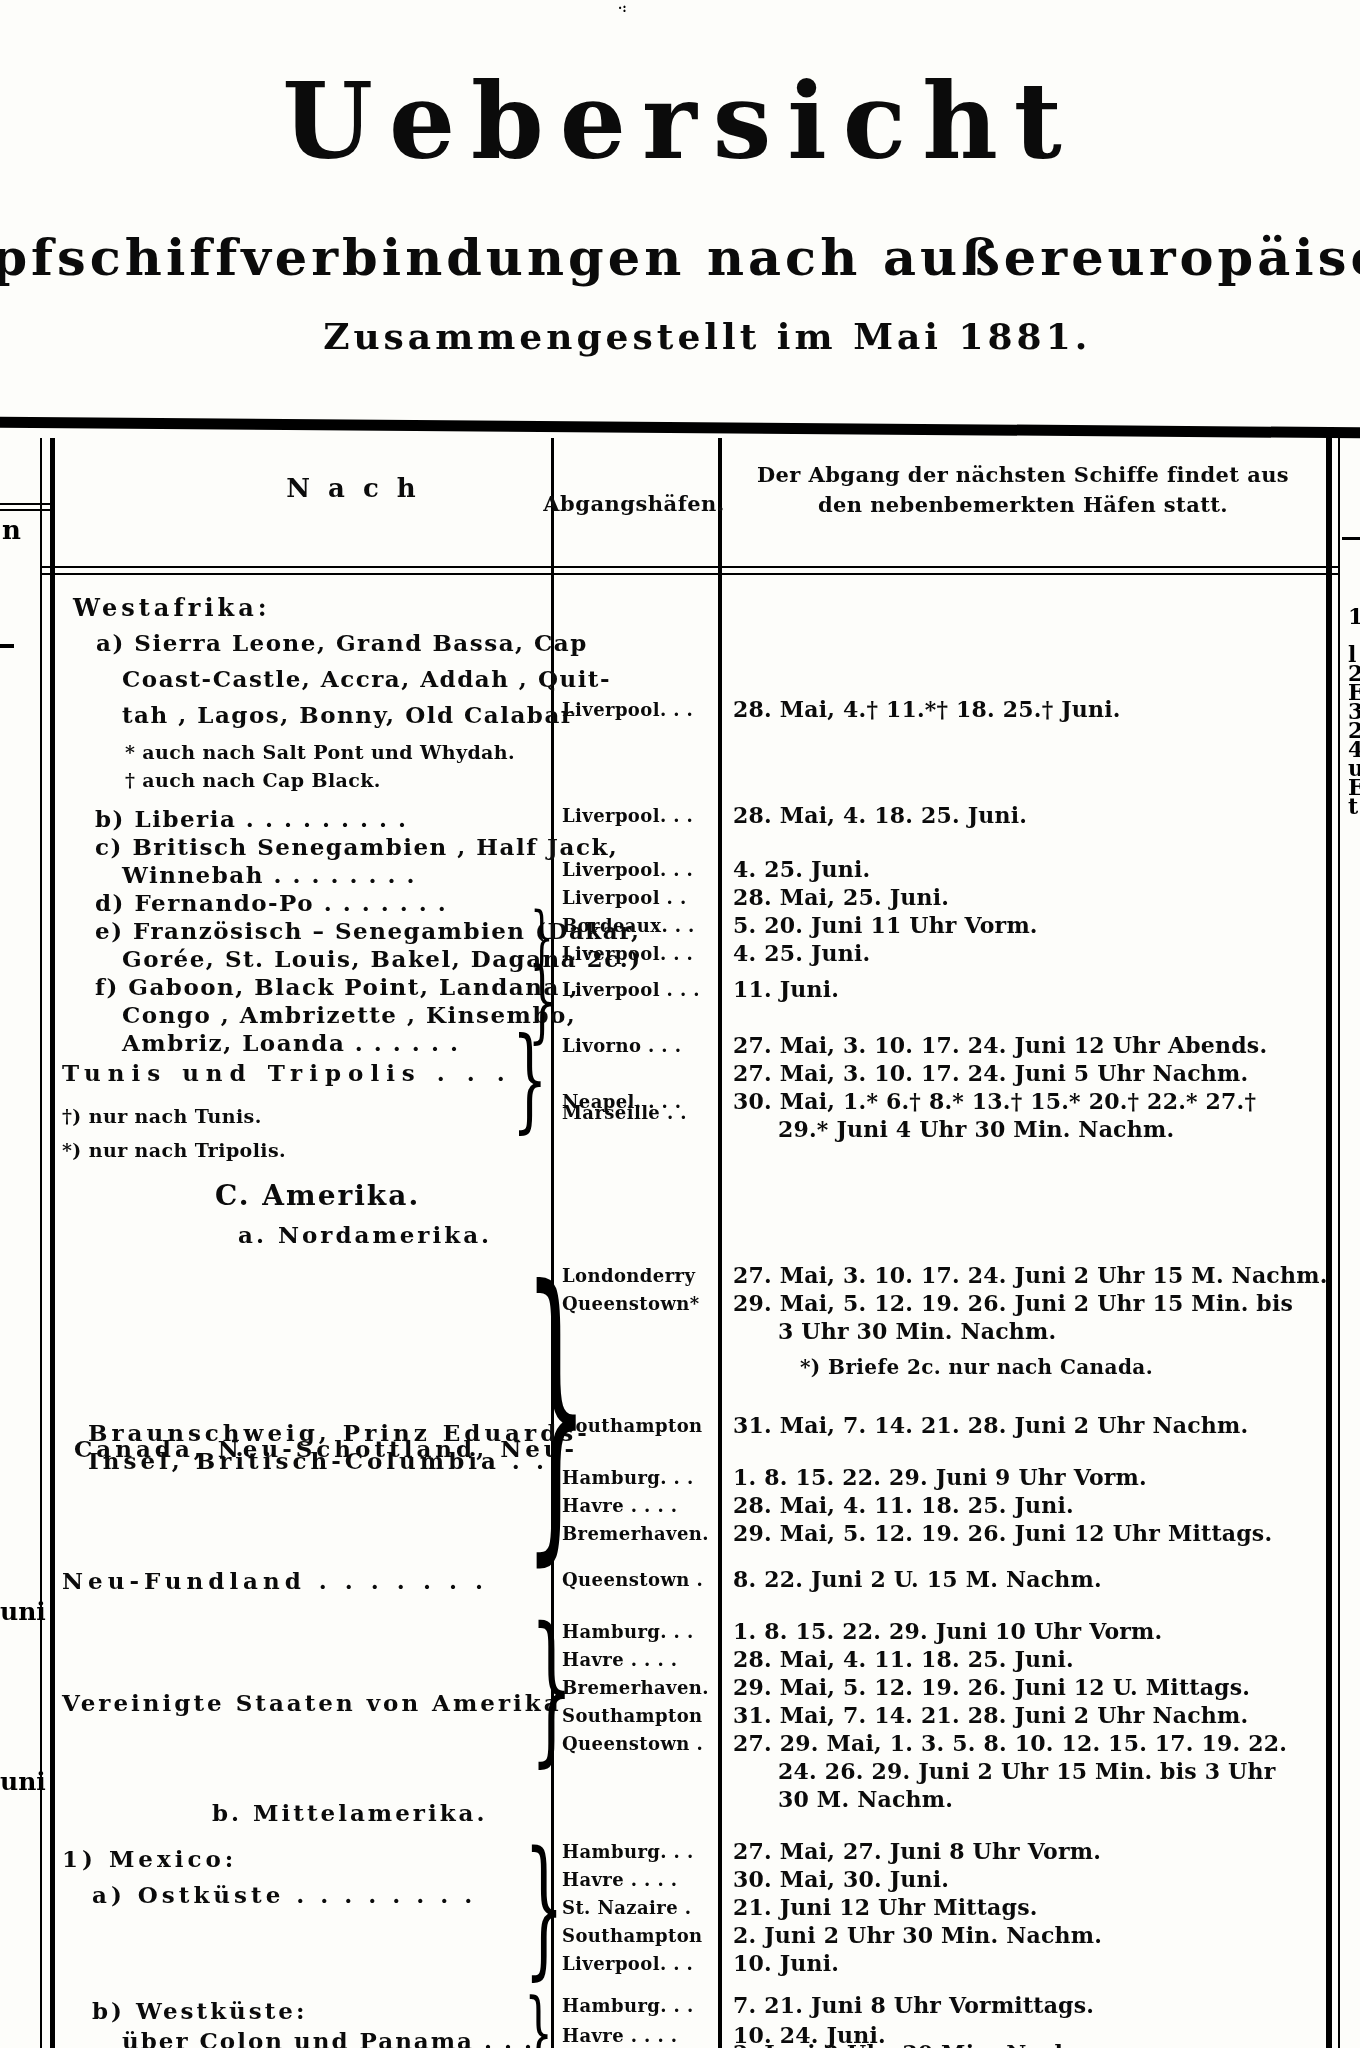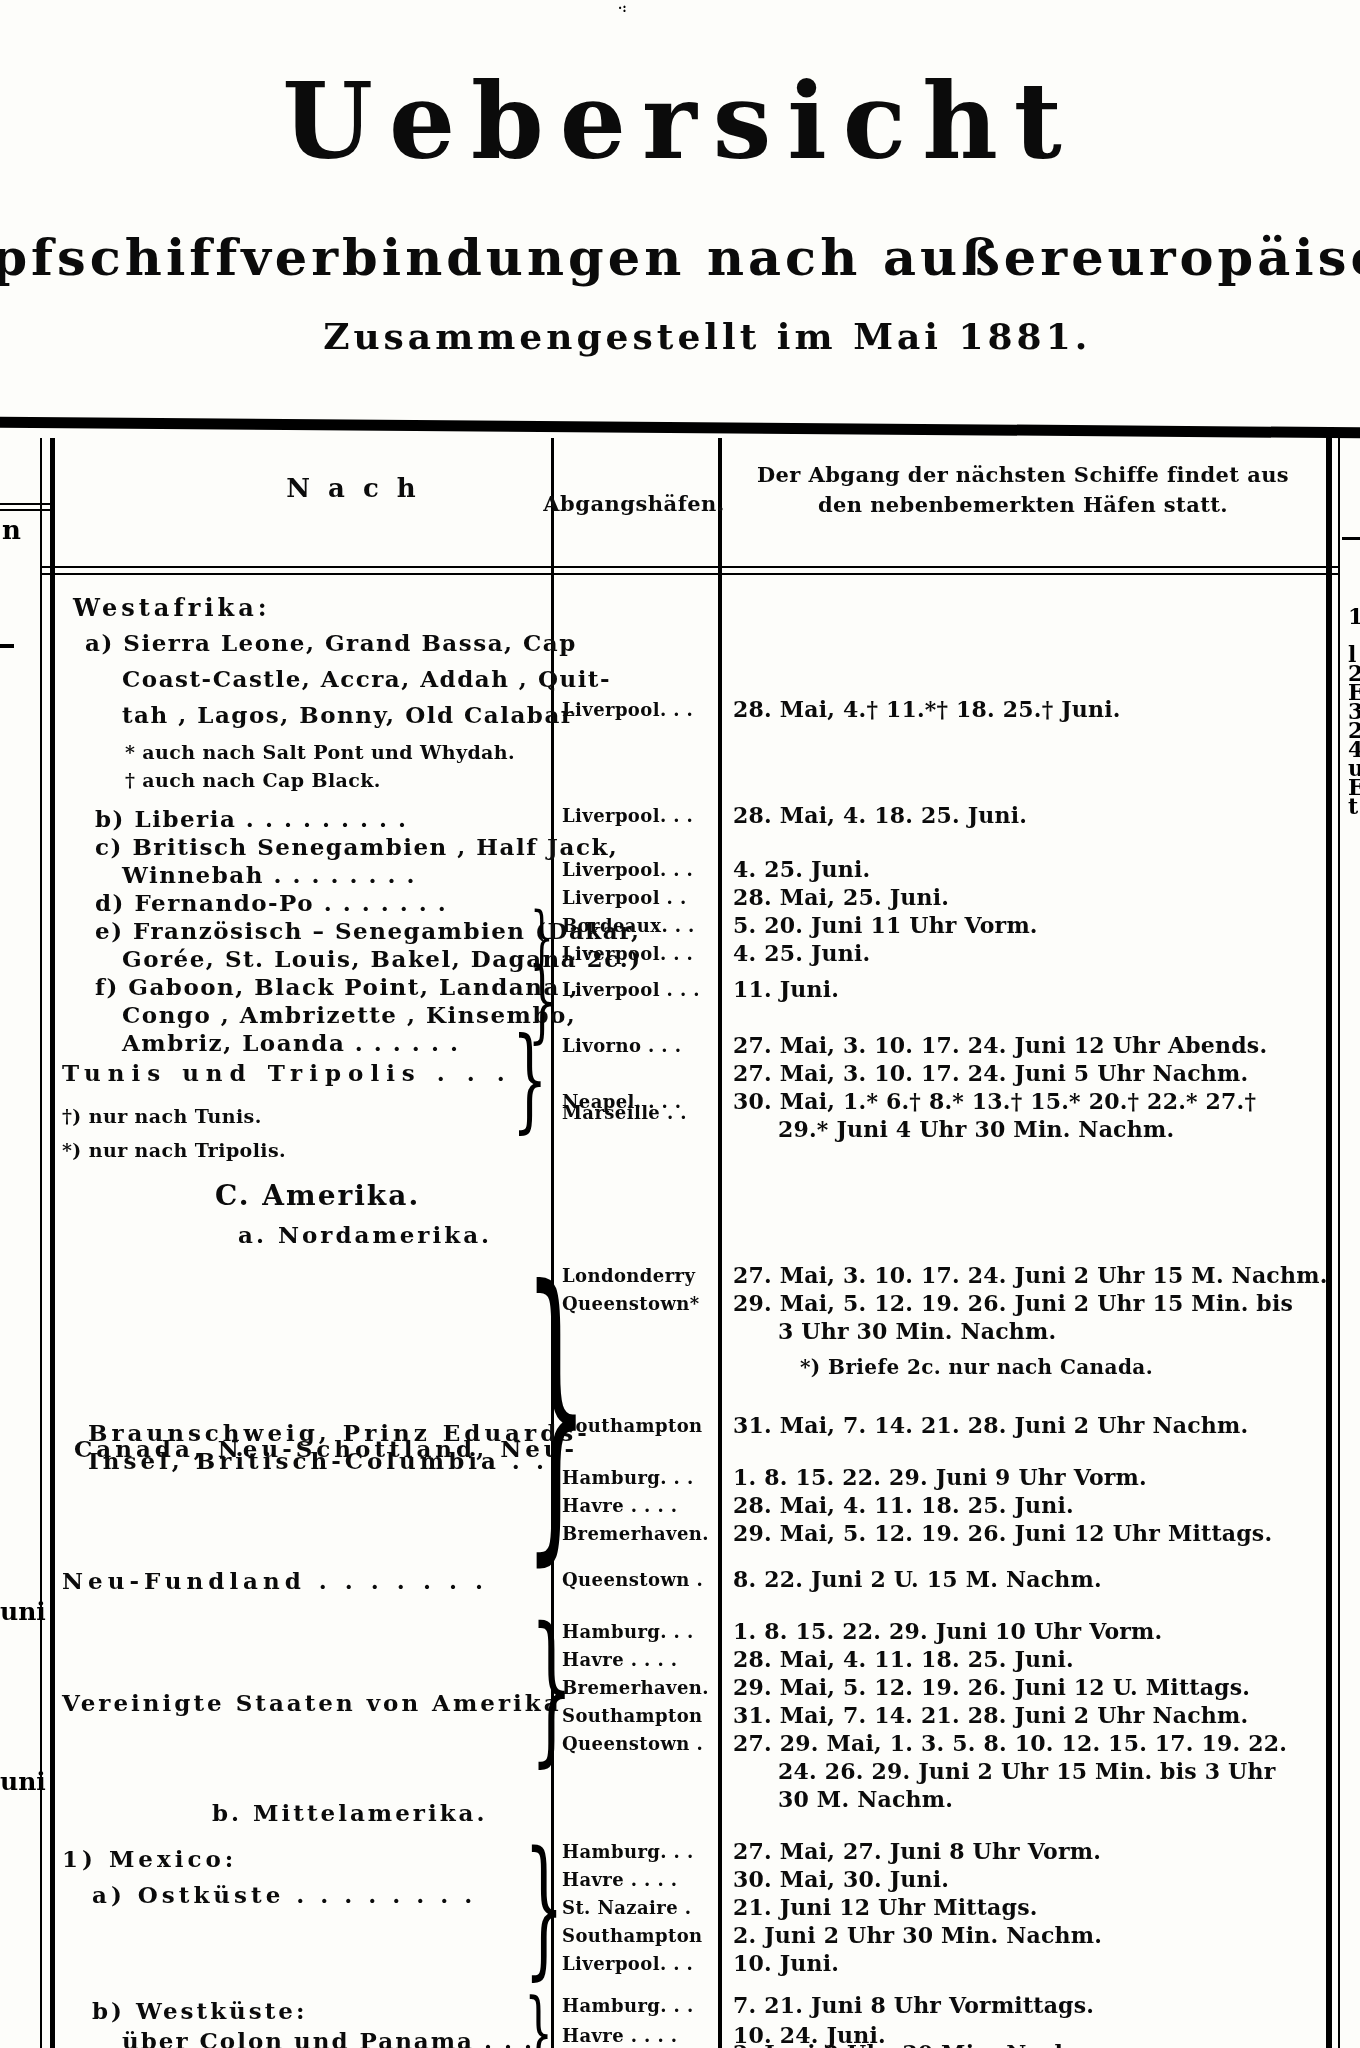--- a/index.html
+++ b/index.html
@@ -52,21 +52,21 @@
   <div class="hline" style="left:0;top:509px;width:50px;height:2px;"></div>
   <div class="hline" style="left:1342px;top:537px;width:18px;height:3px;"></div>
   <div class="hline" style="left:0;top:644px;width:14px;height:4px;"></div>
 
   <div class="ln frag" style="left:2px;top:516px;font-size:26px;">n</div>
   <div class="ln hdr-nach" style="left:360px;top:474px;transform:translateX(-50%);">Nach</div>
   <div class="ln hdr-ports" style="left:634px;top:492px;transform:translateX(-50%);">Abgangshäfen.</div>
   <div class="hdr-dates">Der Abgang der nächsten Schiffe findet aus den nebenbemerkten Häfen statt.</div>
 
   <div class="ln g4" style="left:73px;top:594px;font-size:24px;">Westafrika:</div>
-  <div class="ln ant" style="left:85px;top:630px;">a) Sierra Leone,  Grand Bassa,  Cap</div>
+  <div class="ln ant" style="left:96px;top:630px;">a) Sierra Leone,  Grand Bassa,  Cap</div>
   <div class="ln ant" style="left:122px;top:666px;">Coast-Castle,  Accra, Addah , Quit-</div>
   <div class="ln ant" style="left:122px;top:702px;">tah ,  Lagos,  Bonny,  Old  Calabar</div>
   <div class="ln port" style="left:562px;top:700px;">Liverpool. . .</div>
   <div class="ln dates" style="left:733px;top:697px;">28. Mai, 4.† 11.*† 18. 25.† Juni.</div>
   <div class="ln note" style="left:125px;top:742px;">* auch nach Salt Pont und Whydah.</div>
   <div class="ln note" style="left:125px;top:770px;">† auch nach Cap Black.</div>
 
   <div class="ln ant" style="left:95px;top:806px;">b) Liberia .  .  .  .  .  .  .  .  .</div>
   <div class="ln port" style="left:562px;top:806px;">Liverpool. . .</div>
   <div class="ln dates" style="left:733px;top:803px;">28. Mai, 4. 18. 25. Juni.</div>

